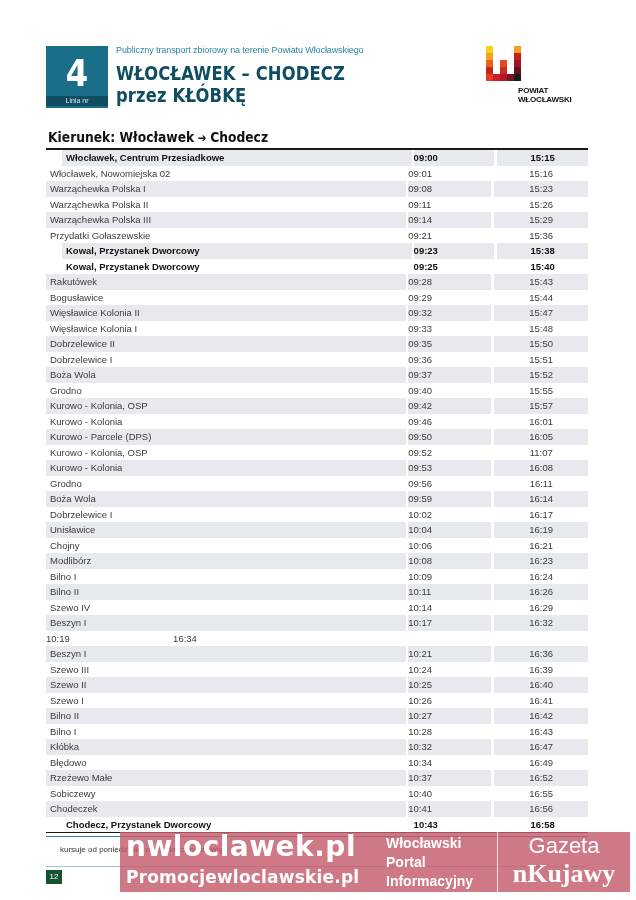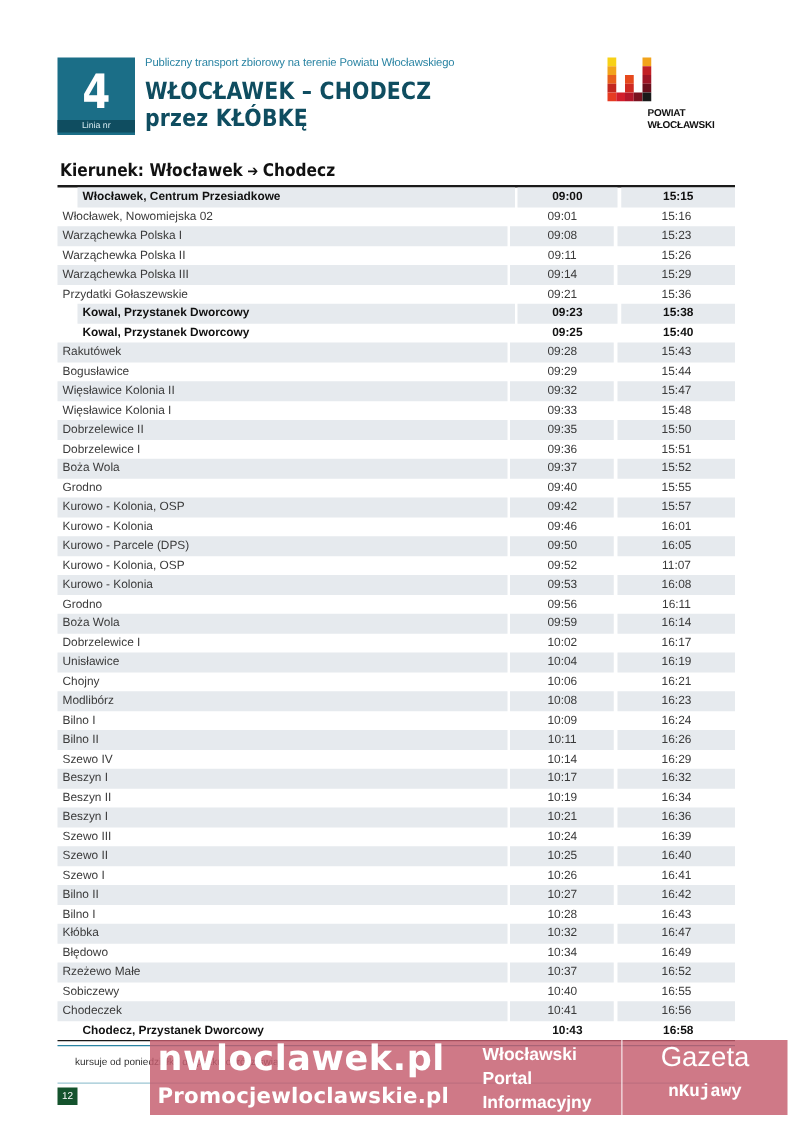--- a/index.html
+++ b/index.html
@@ -43,21 +43,21 @@
     }
     .direction .arrow { font-size: 12px; margin: 0 4px; }
 
     .timetable {
       position: absolute; left: 46px; top: 148px; width: 542px;
       border-top: 2px solid #1a1a1a; border-bottom: 1px solid #1a1a1a;
     }
     .row { display: flex; height: 15.5px; font-size: 9.5px; line-height: 15.5px; color: #3a3a3a; }
     .row .c { height: 100%; }
     .row .stop { width: 377px; padding-left: 4px; margin-right: 2px; white-space: nowrap; overflow: hidden; }
-    .row .t1 { width: 87px; text-align: center; margin-right: 3px; }
+    .row .t1 { width: 87px; text-align: left; margin-right: 3px; }
     .row .t2 { width: 98px; text-align: center; }
     .row.shade .c { background: #e6eaee; }
     .row.bold { font-weight: bold; color: #111; padding-left: 16px; }
 
     .footnote {
       position: absolute; left: 60px; top: 845px; font-size: 8px; color: #333;
     }
     .footnote-rule { position: absolute; left: 46px; top: 836px; width: 542px; height: 1px; background: #2a84a3; }
     .footnote-rule2 { position: absolute; left: 46px; top: 866px; width: 542px; height: 1px; background: #9cc6d4; }
     .page-num {
@@ -74,21 +74,21 @@
       position: absolute; left: 6px; top: -2px; font-family: "DejaVu Sans", sans-serif;
       font-weight: bold; font-size: 28px; letter-spacing: 0.5px;
     }
     .wm-left .small {
       position: absolute; left: 6px; top: 35px; font-family: "DejaVu Sans", sans-serif;
       font-weight: bold; font-size: 17px; letter-spacing: 0.2px;
     }
     .wm-mid { width: 120px; padding-left: 8px; border-right: 1px solid rgba(255,255,255,0.8); font-weight: bold; font-size: 14px; line-height: 19px; padding-top: 2px; }
     .wm-right { flex: 1; text-align: center; }
     .wm-right .g { font-size: 22px; line-height: 28px; }
-    .wm-right .k { font-family: Liberation Mono, monospace; font-weight: bold; font-size: 14px; line-height: 28px; }
+    .wm-right .k { font-family: Liberation Serif, serif; font-weight: bold; font-size: 26px; line-height: 28px; }
   </style>
 </head>
 <body>
 
 <div class="line-badge">
   <span class="num">4</span>
   <span class="lbl">Linia nr</span>
 </div>
 
 <div class="header-sub">Publiczny transport zbiorowy na terenie Powiatu Włocławskiego</div>
@@ -273,21 +273,20 @@
       <div class="c stop">Szewo IV</div>
       <div class="c t1">10:14</div>
       <div class="c t2">16:29</div>
     </div>
     <div class="row shade">
       <div class="c stop">Beszyn I</div>
       <div class="c t1">10:17</div>
       <div class="c t2">16:32</div>
     </div>
     <div class="row">
-      <div class="c stop">Beszyn II</div>
       <div class="c t1">10:19</div>
       <div class="c t2">16:34</div>
     </div>
     <div class="row shade">
       <div class="c stop">Beszyn I</div>
       <div class="c t1">10:21</div>
       <div class="c t2">16:36</div>
     </div>
     <div class="row">
       <div class="c stop">Szewo III</div>

